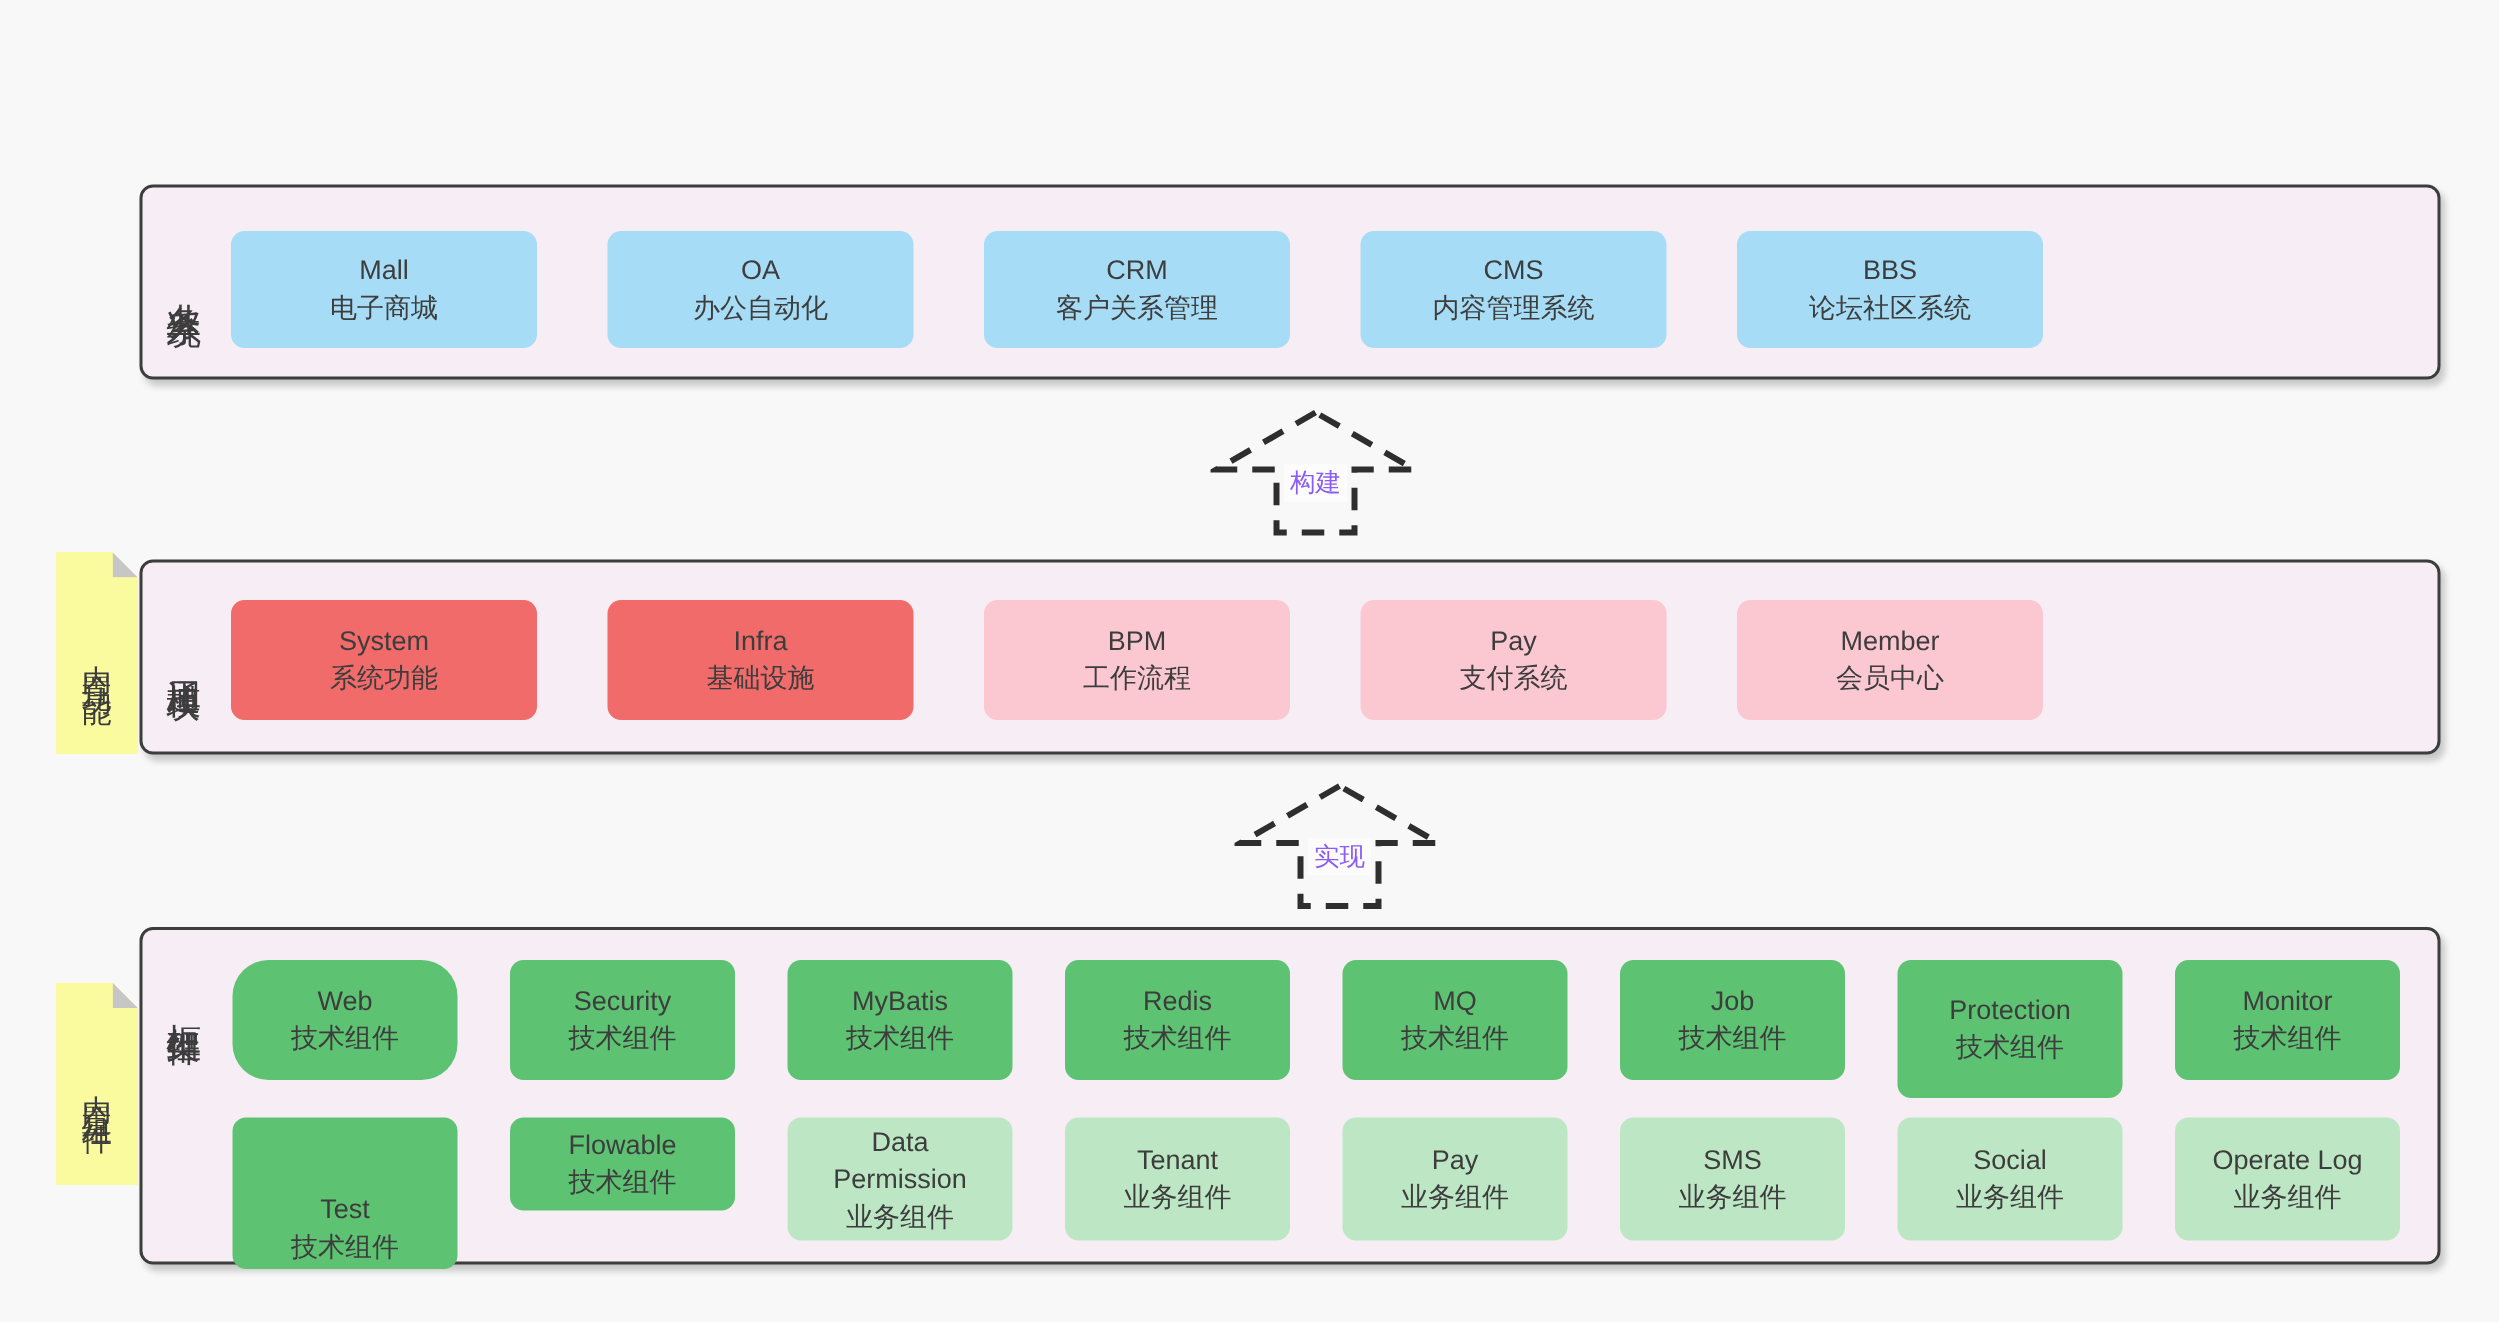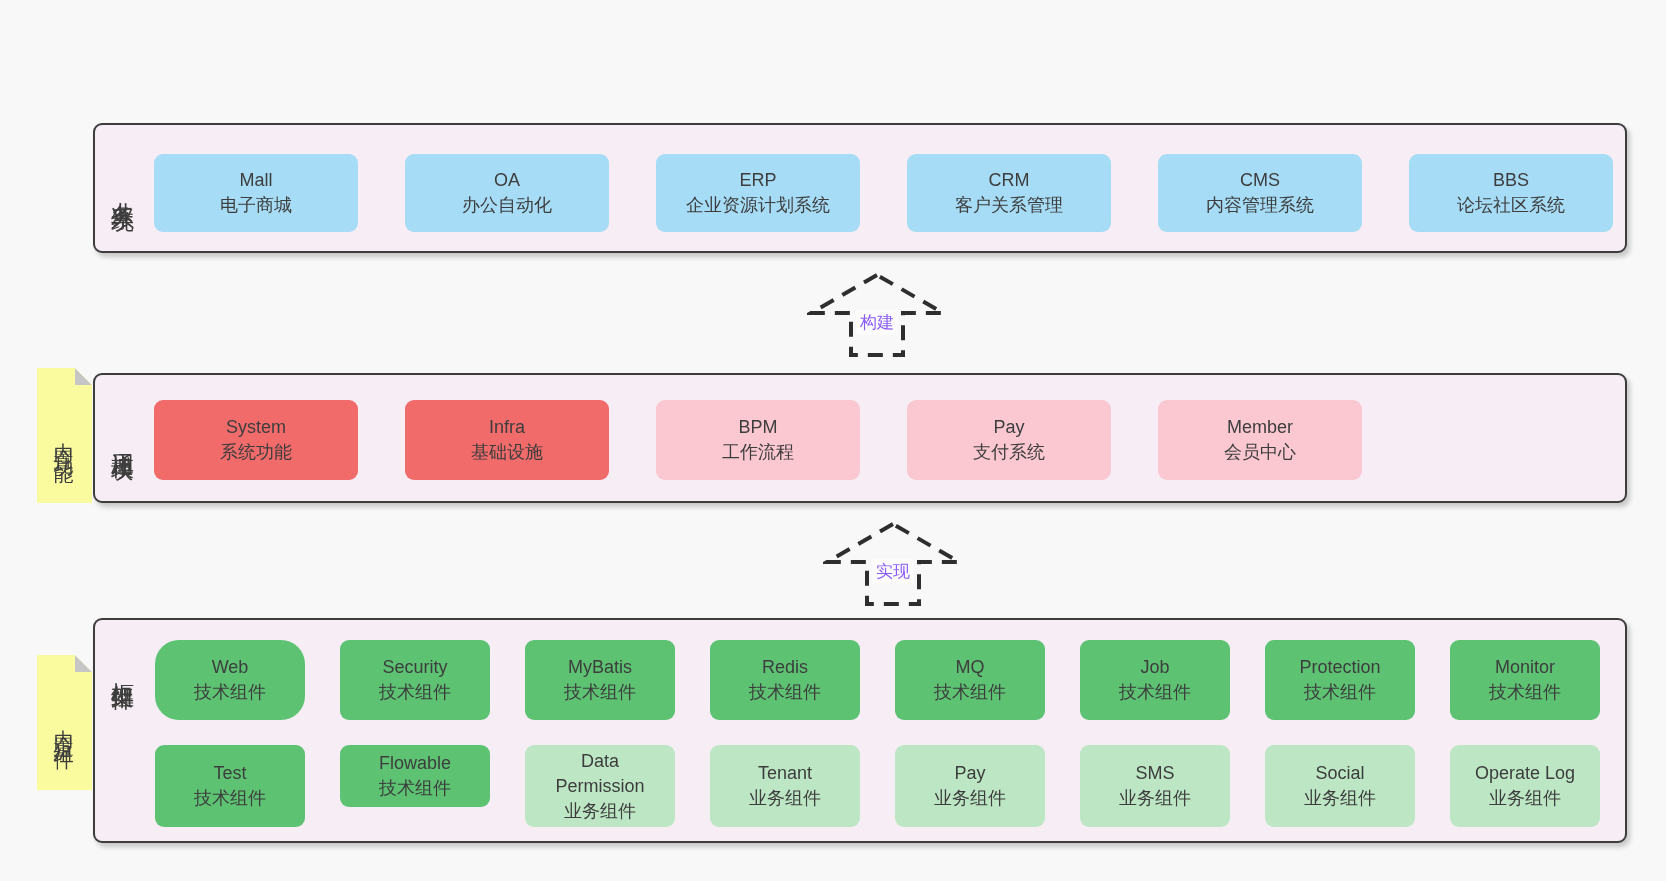--- a/index.html
+++ b/index.html
@@ -75,24 +75,20 @@
     <div class="row row-wide" style="top:29px;">
       <div class="box box-wide blue" style="height:78px;">
         <span>Mall</span>
         <span>电子商城</span>
       </div>
       <div class="box box-wide blue" style="height:78px;">
         <span>OA</span>
         <span>办公自动化</span>
       </div>
       <div class="box box-wide blue" style="height:78px;">
-        <span>ERP</span>
-        <span>企业资源计划系统</span>
-      </div>
-      <div class="box box-wide blue" style="height:78px;">
         <span>CRM</span>
         <span>客户关系管理</span>
       </div>
       <div class="box box-wide blue" style="height:78px;">
         <span>CMS</span>
         <span>内容管理系统</span>
       </div>
       <div class="box box-wide blue" style="height:78px;">
         <span>BBS</span>
         <span>论坛社区系统</span>
@@ -160,31 +156,31 @@
         <span>技术组件</span>
       </div>
       <div class="box box-narrow green" style="height:80px;">
         <span>MQ</span>
         <span>技术组件</span>
       </div>
       <div class="box box-narrow green" style="height:80px;">
         <span>Job</span>
         <span>技术组件</span>
       </div>
-      <div class="box box-narrow green" style="height:80px;">
+      <div class="box box-narrow green" style="height:92px;">
         <span>Protection</span>
         <span>技术组件</span>
       </div>
       <div class="box box-narrow green" style="height:80px;">
         <span>Monitor</span>
         <span>技术组件</span>
       </div>
     </div>
     <div class="row row-narrow" style="top:125px;">
-      <div class="box box-narrow green" style="height:82px;">
+      <div class="box box-narrow green" style="height:101px;justify-content:flex-end;">
         <span>Test</span>
         <span>技术组件</span>
       </div>
       <div class="box box-narrow green" style="height:62px;">
         <span>Flowable</span>
         <span>技术组件</span>
       </div>
       <div class="box box-narrow lgreen" style="height:82px;">
         <span>Data Permission</span>
         <span>业务组件</span>

